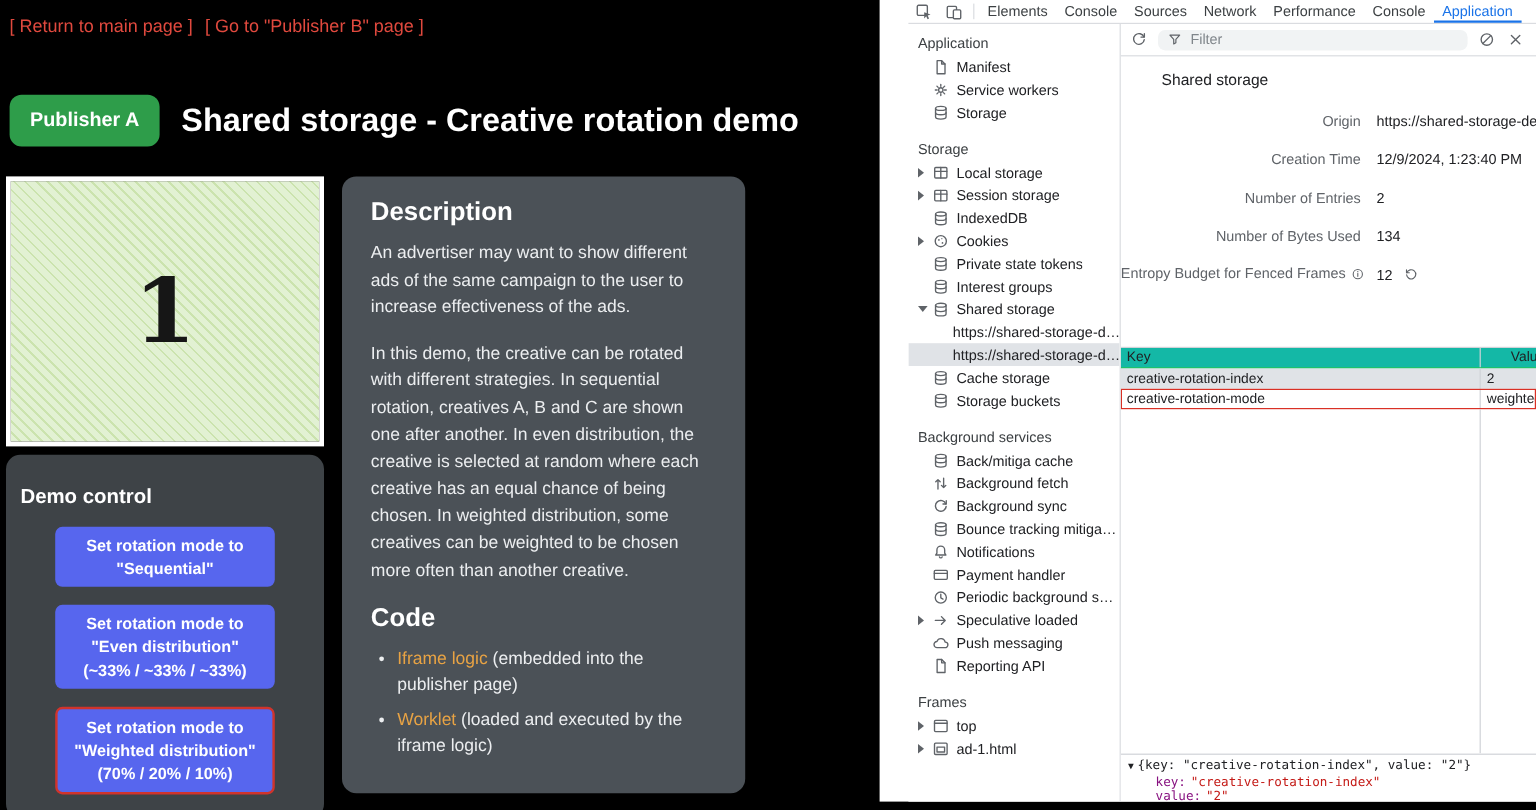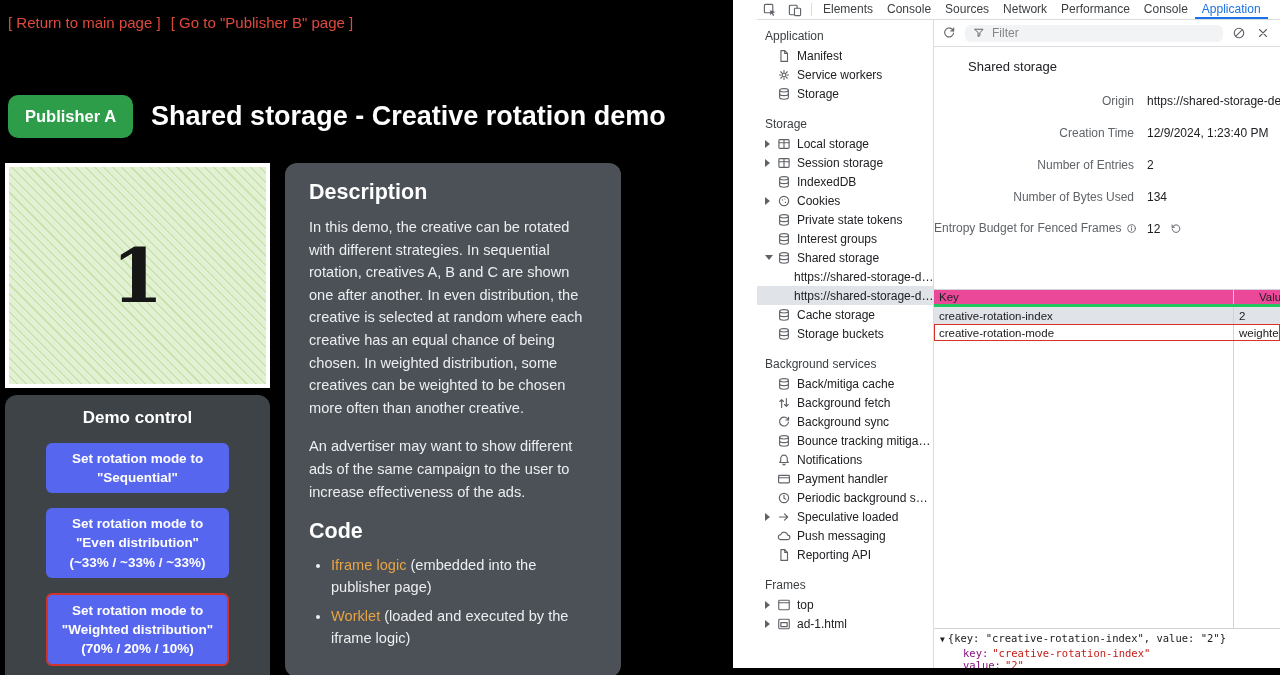--- a/index.html
+++ b/index.html
@@ -6,33 +6,33 @@
   html,body { margin:0; padding:0; }
   body {
     width:1280px; height:675px; position:relative; overflow:hidden;
     background:#000; font-family:"Liberation Sans", sans-serif;
   }
 
   
   .page { position:absolute; left:0; top:0; width:733px; height:675px; background:#000; color:#fff; }
   .nav { padding:14px 0 0 8px; font-size:15px; }
   .nav a { color:#e0493e; margin-right:6px; text-decoration:none; cursor:pointer; }
-  .header-row { display:flex; align-items:center; gap:18px; margin:64px 0 0 8px; }
+  .header-row { display:flex; align-items:center; gap:18px; margin:48px 0 0 8px; }
   .badge { background:#2e9d4a; color:#fff; font-weight:700; font-size:16.5px; padding:12px 17px; border-radius:10px; }
   .page-title { font-size:27px; font-weight:700; color:#fff; margin:0; }
   .content { display:flex; gap:15px; margin:25px 0 0 5px; align-items:flex-start; }
   .col-left { width:265px; flex:none; }
   .creative {
     width:265px; height:225px; border:4px solid #fff;
     background:repeating-linear-gradient(45deg,#e2f1d3 0 5px,#cbe3ae 5px 6.5px);
     display:flex; align-items:center; justify-content:center;
   }
   .creative-number { font-family:"DejaVu Serif", serif; font-size:74px; font-weight:600; color:#161616; }
   .demo-panel { margin-top:7px; background:#3e4347; border-radius:12px; padding:13px 0 20px; }
-  .demo-panel h2 { margin:0; text-align:center; color:#fff; font-size:17px; font-weight:700; }
+  .demo-panel h2 { margin:12px; text-align:left; color:#fff; font-size:17px; font-weight:700; }
   .demo-btn {
     display:block; width:183px; margin:15px auto 0; background:#5766ee; border:none; border-radius:6px;
     color:#fff; font-weight:700; font-size:13.5px; line-height:1.42; padding:6px 10px;
     font-family:inherit; cursor:pointer; text-align:center;
   }
   .demo-btn.active { border:2px solid #d0342c; }
   .desc-panel { width:336px; background:#4b5157; border-radius:12px; padding:17px 24px 20px; color:#eceef0; }
   .desc-panel h2 { margin:6px 0 11px; font-size:21.5px; font-weight:700; color:#fff; }
   .desc-panel h2:first-child { margin-top:0; }
   .desc-panel p { margin:0 0 16px; font-size:14.6px; line-height:1.55; }
@@ -74,21 +74,21 @@
   .dt-content { flex:1; min-height:0; display:flex; flex-direction:column; overflow:hidden; }
   .dt-heading { font-size:13px; color:#202124; margin:12px 0 11px 34px; flex:none; }
   .meta-row { display:flex; align-items:center; height:32px; font-size:12px; flex:none; }
   .meta-label { width:200px; text-align:right; color:#5f6368; flex:none; white-space:nowrap; }
   .meta-label .mini-icon { margin-left:5px; vertical-align:-2px; display:inline-block; }
   .meta-value { margin-left:13px; color:#202124; white-space:nowrap; }
   .mini-icon.reset { margin-left:10px; cursor:pointer; display:flex; align-items:center; }
 
   .dt-table { margin-top:44px; flex:1; display:flex; flex-direction:column; min-height:0; border-top:1px solid #d0d3d8; }
   .dg-row { display:flex; height:17px; flex:none; align-items:stretch; font-size:11.5px; }
-  .dg-head { background:#ec4899; border-bottom:3px solid #22c55e; color:#202124;gap:20px; }
+  .dg-head { background:#14b8a6; border-bottom:1px solid #22c55e; color:#202124;gap:20px; }
   .dg-cell-key { width:300px; flex:none; padding-left:5px; border-right:1px solid #d0d3d8; overflow:hidden; white-space:nowrap; display:flex; align-items:center; }
   .dg-cell-value { flex:1; padding-left:5px; overflow:hidden; white-space:nowrap; display:flex; align-items:center; min-width:0; }
   .dg-row.sel { background:#e0e3e7; }
   .dg-row.hl { outline:1px solid #d93025; outline-offset:-1px; }
   .dg-filler { flex:1; display:flex; min-height:0; }
   .dg-filler-key { width:300px; border-right:1px solid #d0d3d8; }
 
   .dt-preview { flex:none; height:40px; border-top:1px solid #d0d3d8; font-family:"DejaVu Sans Mono", monospace; font-size:10.5px; padding:3px 6px; overflow:hidden; background:#fff; }
   .pv-line { line-height:12.5px; white-space:nowrap; color:#202124; }
   .pv-caret { font-size:8px; color:#202124; margin-right:3px; cursor:pointer; }
@@ -115,22 +115,22 @@
       </div>
       <div class="demo-panel">
         <h2>Demo control</h2>
         <button class="demo-btn">Set rotation mode to "Sequential"</button>
         <button class="demo-btn">Set rotation mode to "Even distribution" (~33% / ~33% / ~33%)</button>
         <button class="demo-btn active">Set rotation mode to "Weighted distribution" (70% / 20% / 10%)</button>
       </div>
     </div>
     <div class="desc-panel">
       <h2>Description</h2>
+      <p>An advertiser may want to show different ads of the same campaign to the user to increase effectiveness of the ads.</p>
       <p>In this demo, the creative can be rotated with different strategies. In sequential rotation, creatives A, B and C are shown one after another. In even distribution, the creative is selected at random where each creative has an equal chance of being chosen. In weighted distribution, some creatives can be weighted to be chosen more often than another creative.</p>
-      <p>An advertiser may want to show different ads of the same campaign to the user to increase effectiveness of the ads.</p>
       <h2>Code</h2>
       <ul>
         <li><a>Iframe logic</a><span> (embedded into the publisher page)</span></li>
         <li><a>Worklet</a><span> (loaded and executed by the iframe logic)</span></li>
       </ul>
     </div>
   </div>
 </div>
 
 <div class="devtools">

